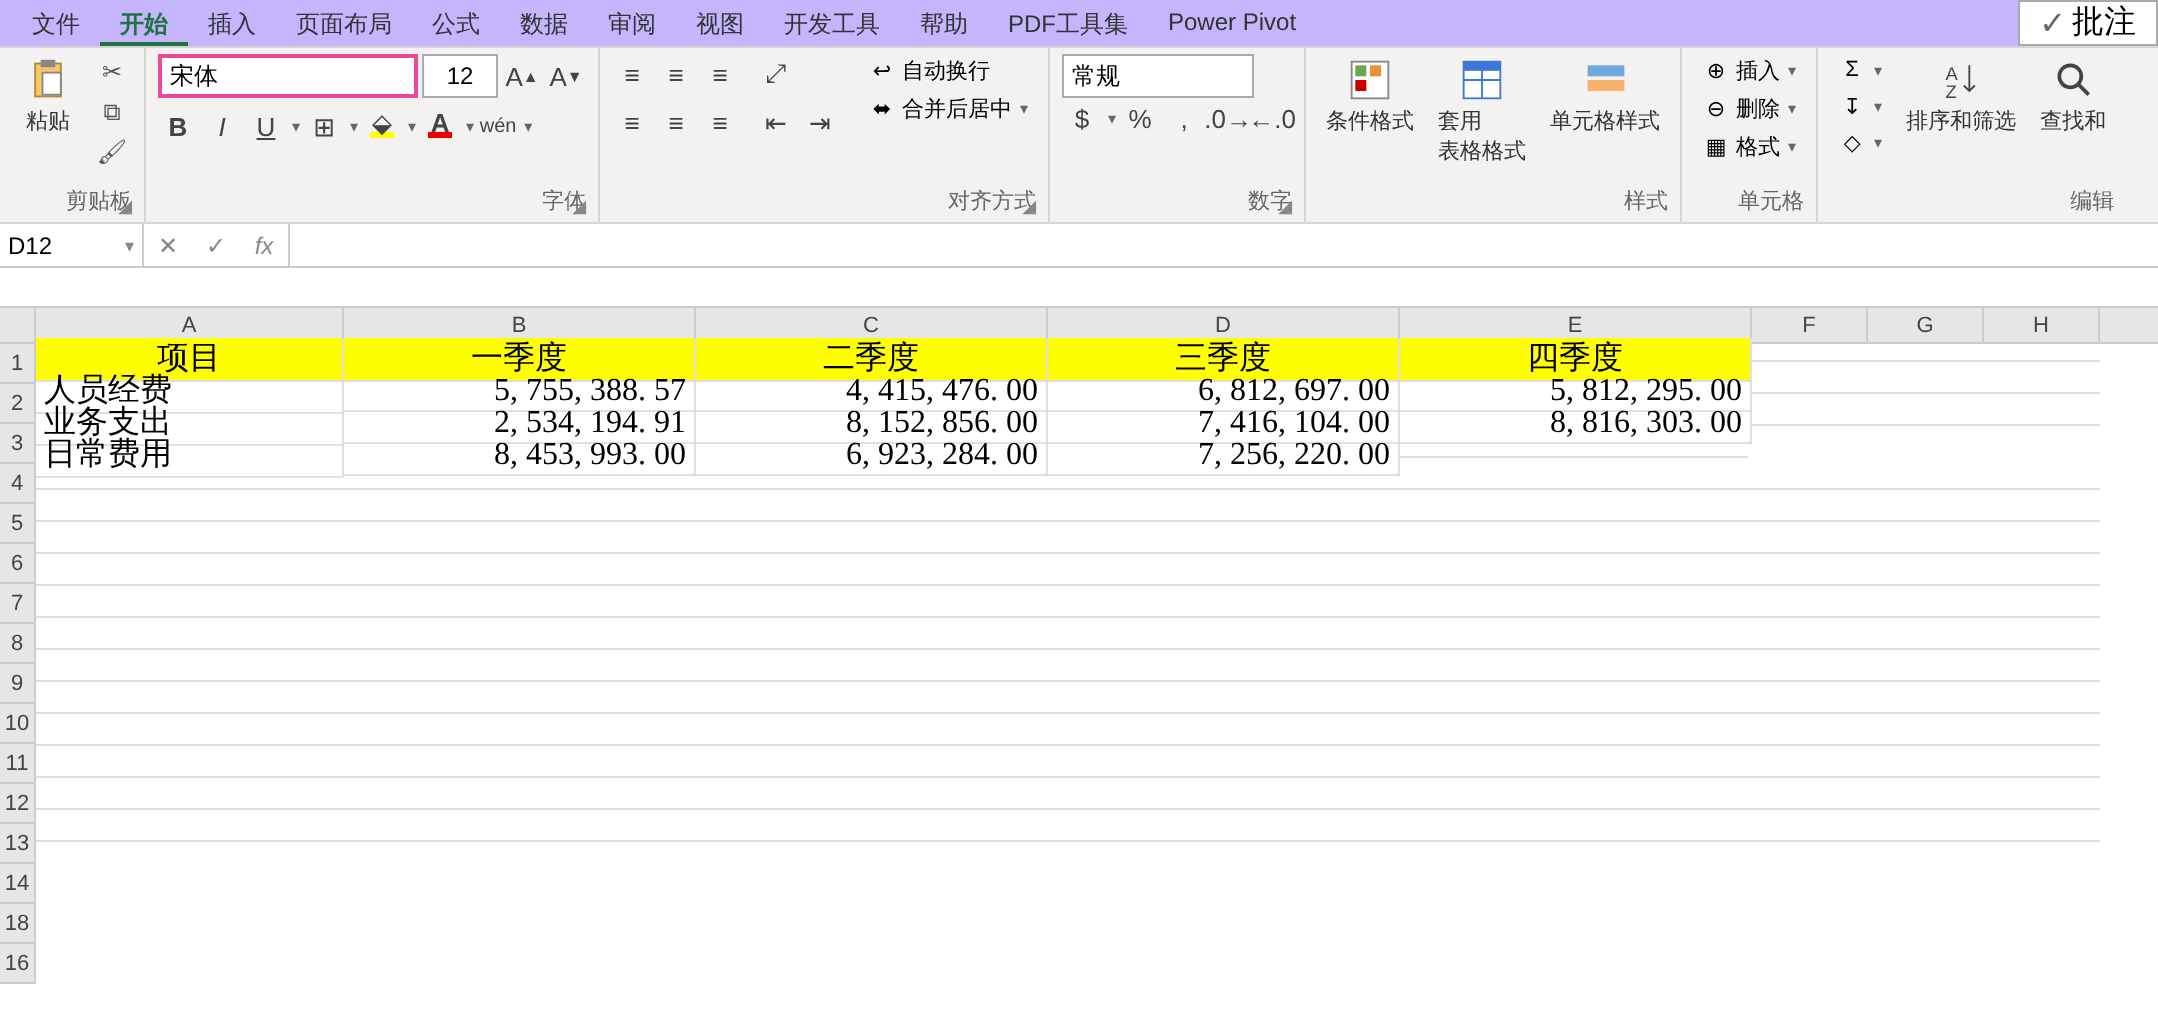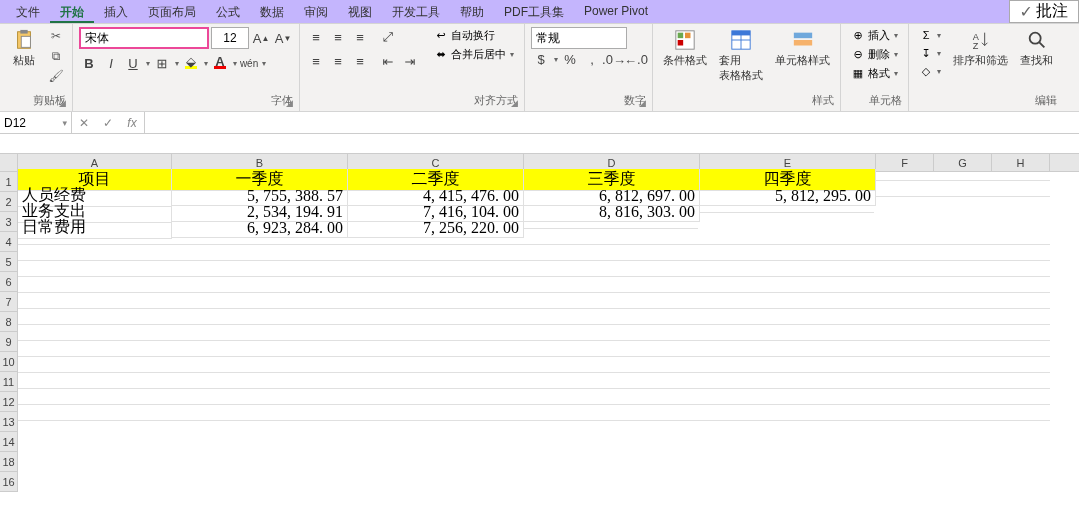--- a/index.html
+++ b/index.html
@@ -342,28 +342,30 @@
           <div class="cell wC num-cell">4, 415, 476. 00</div>
           <div class="cell wD num-cell">6, 812, 697. 00</div>
           <div class="cell wE num-cell">5, 812, 295. 00</div>
           <div class="cell wF"></div>
           <div class="cell wG"></div>
           <div class="cell wH"></div>
         </div>
         <div class="crow">
           <div class="cell wA cat-cell">业务支出</div>
           <div class="cell wB num-cell">2, 534, 194. 91</div>
+          <div class="cell wC num-cell">8, 152, 856. 00</div>
           <div class="cell wD num-cell">7, 416, 104. 00</div>
           <div class="cell wE num-cell">8, 816, 303. 00</div>
           <div class="cell wF"></div>
           <div class="cell wG"></div>
           <div class="cell wH"></div>
         </div>
         <div class="crow">
           <div class="cell wA cat-cell">日常费用</div>
+          <div class="cell wC num-cell">8, 453, 993. 00</div>
           <div class="cell wD num-cell">6, 923, 284. 00</div>
           <div class="cell wE num-cell">7, 256, 220. 00</div>
           <div class="cell wF"></div>
           <div class="cell wG"></div>
           <div class="cell wH"></div>
         </div>
         <div class="crow">
           <div class="cell wA"></div>
           <div class="cell wB"></div>
           <div class="cell wC"></div>

